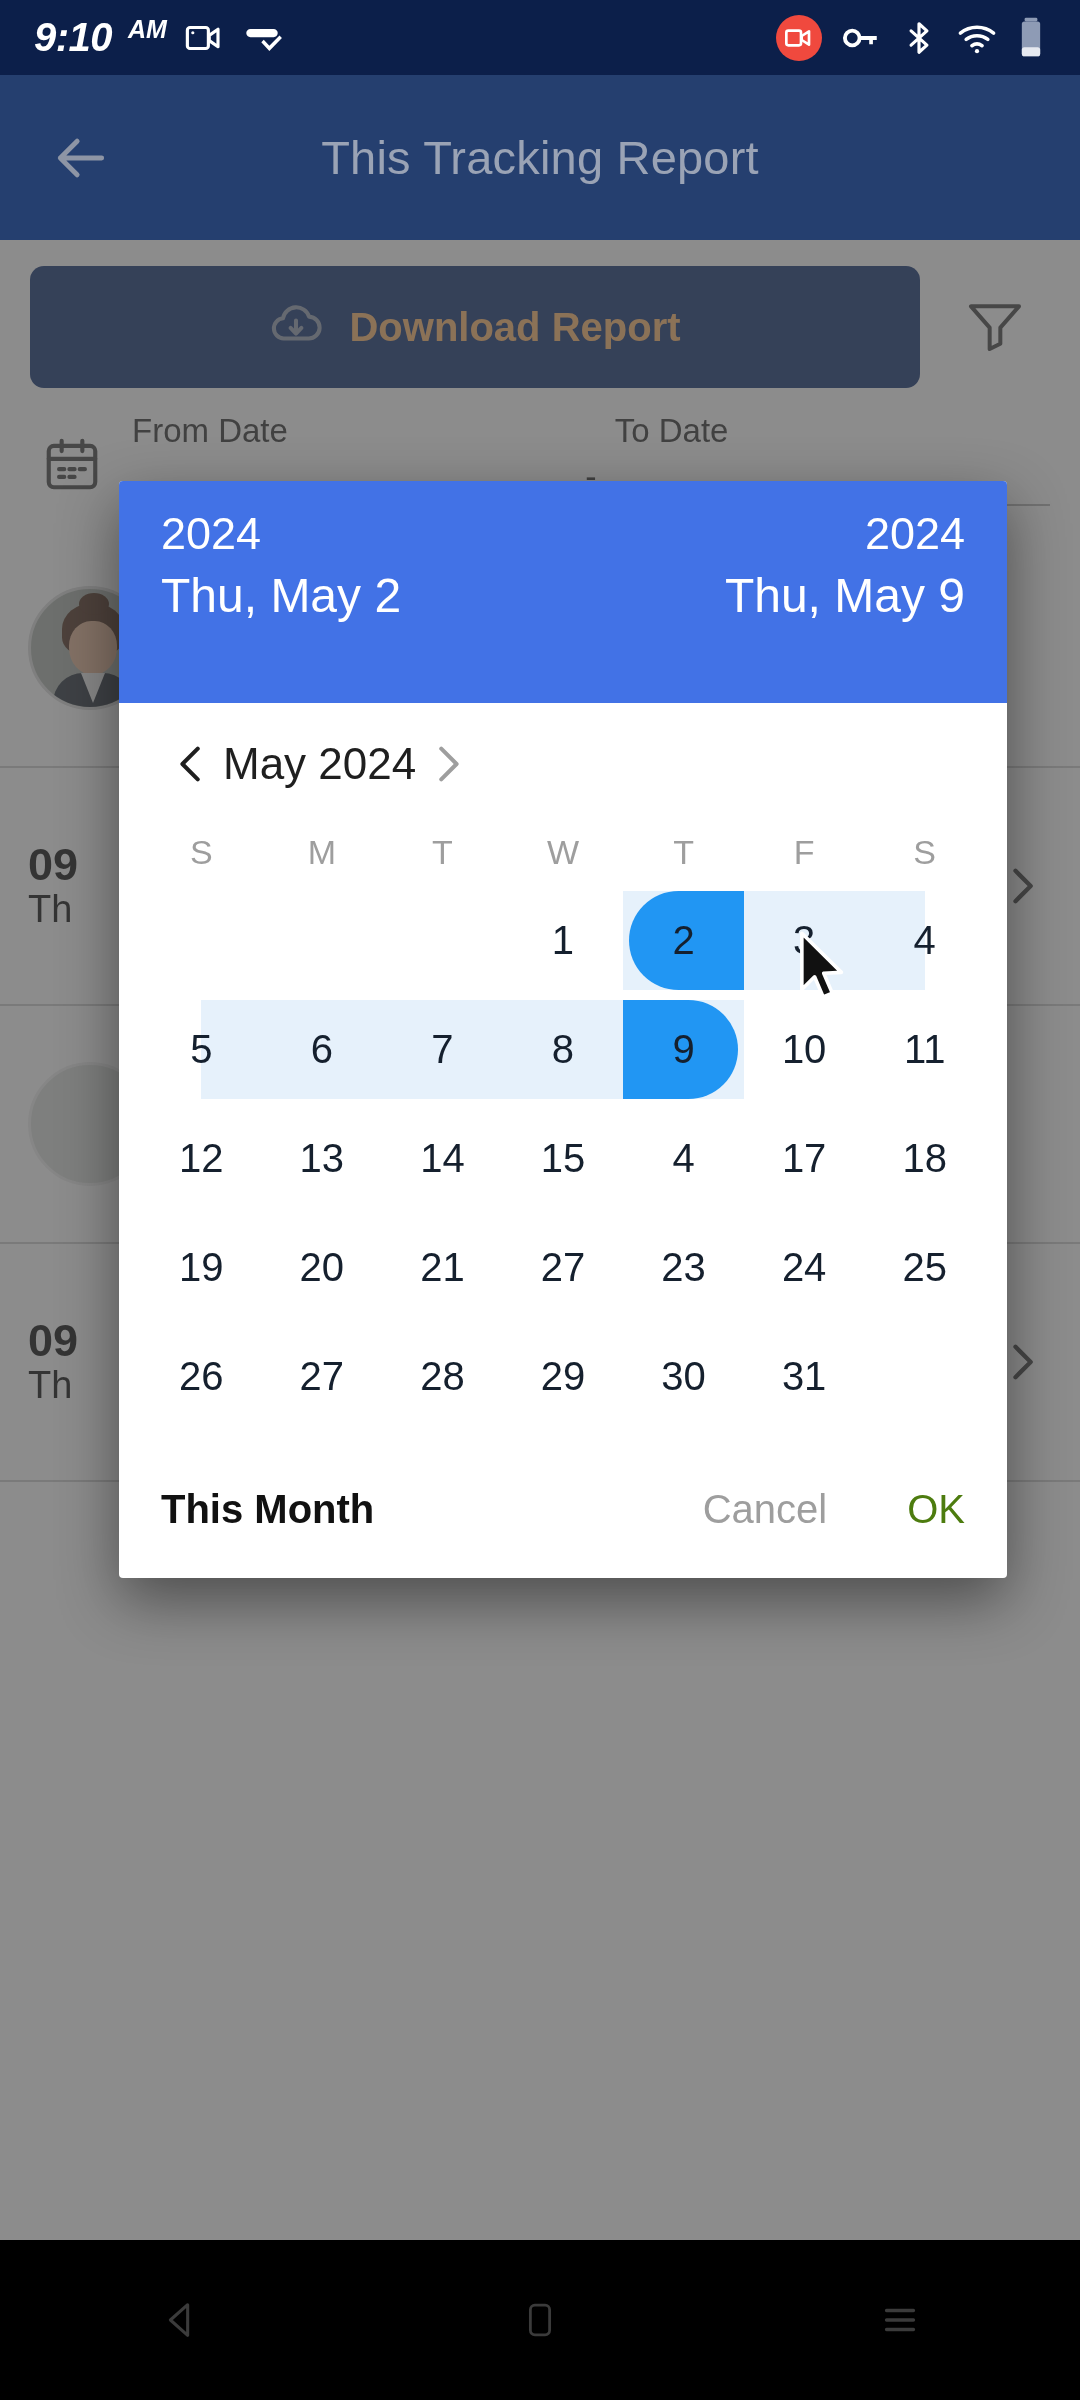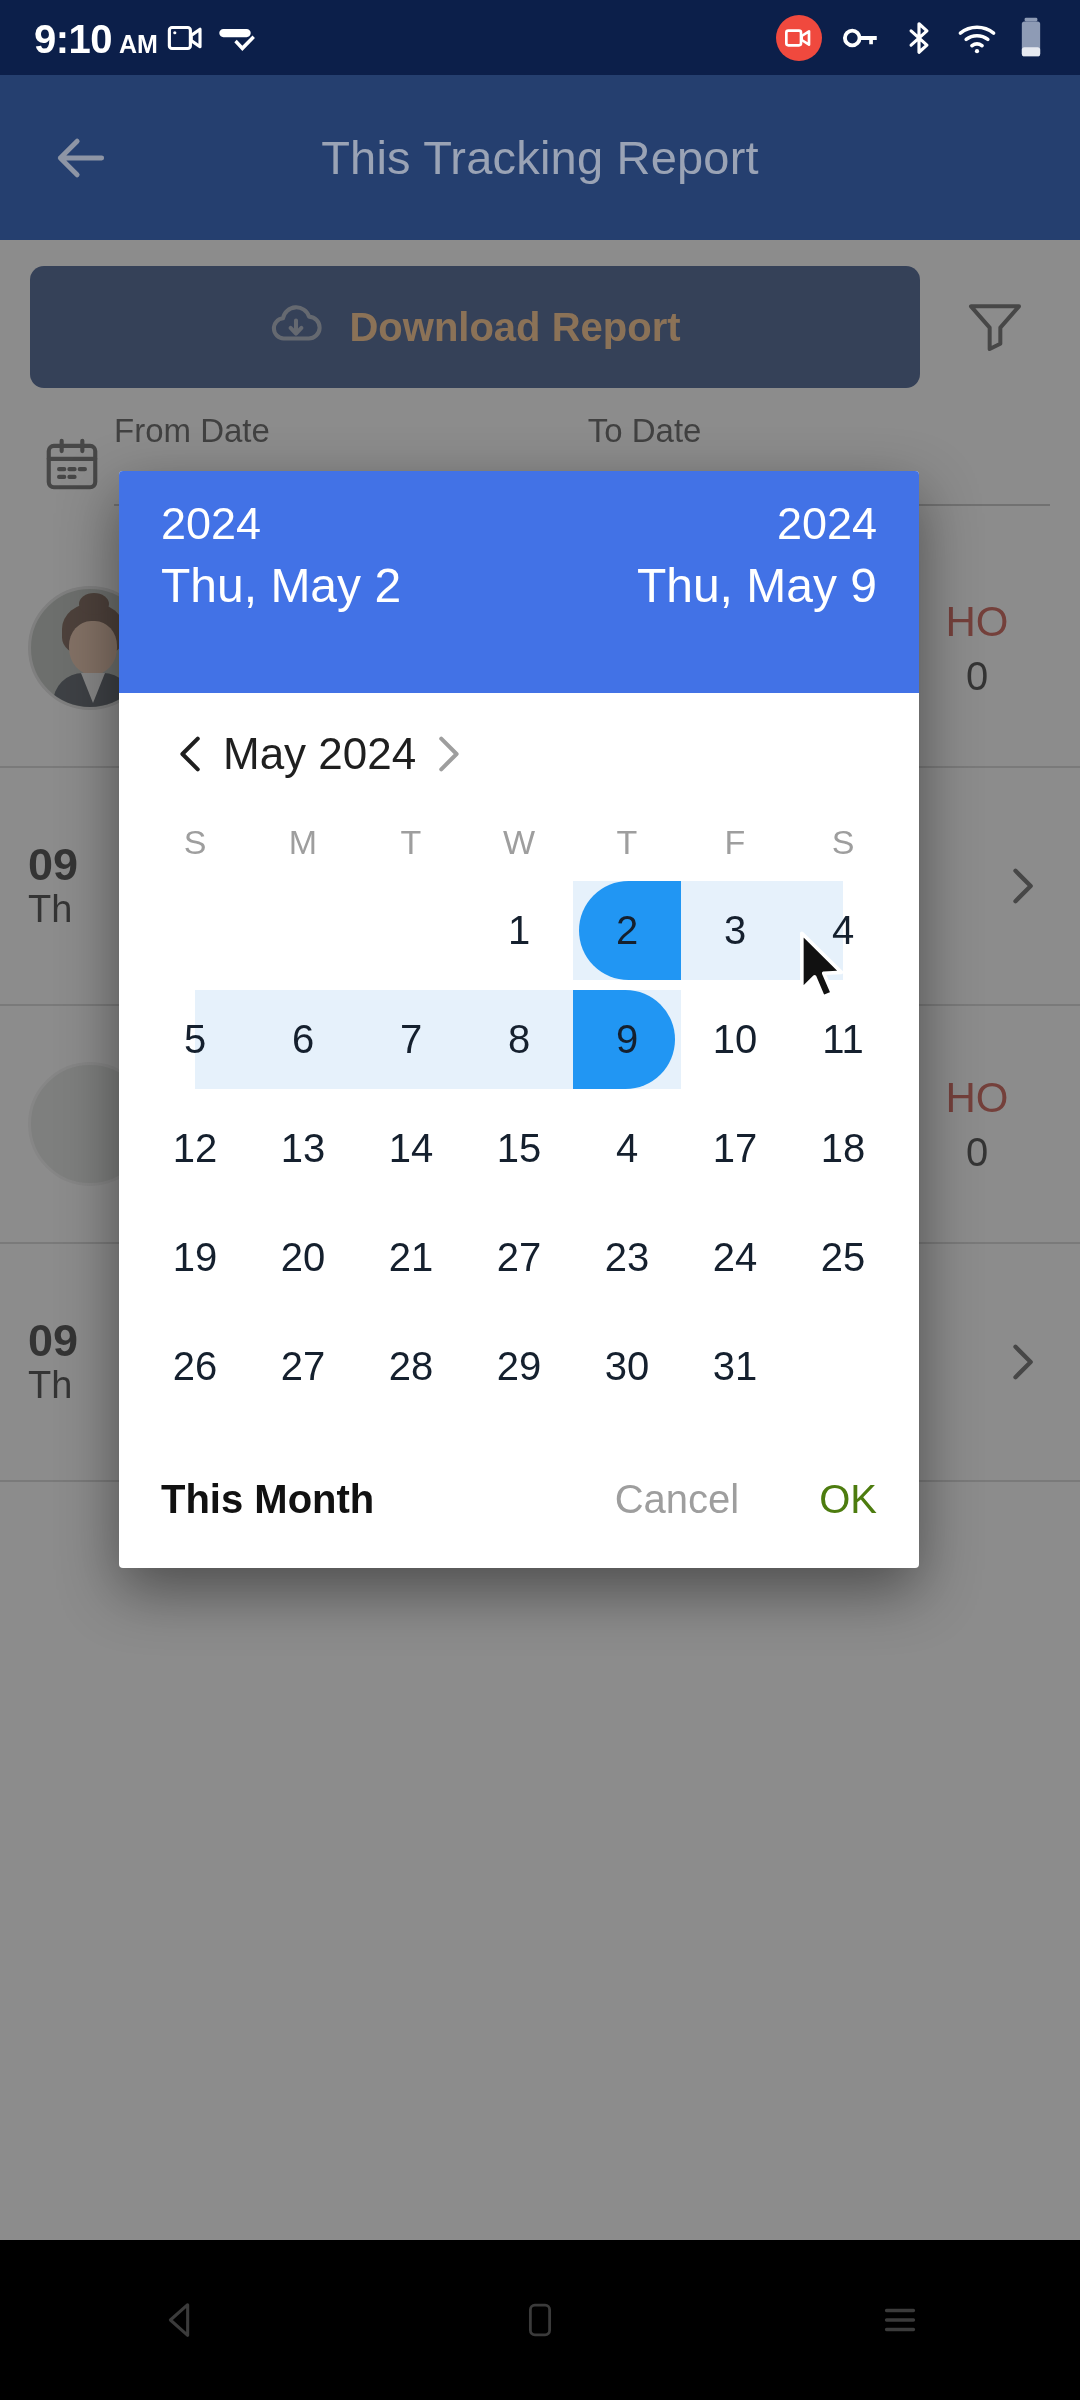--- a/index.html
+++ b/index.html
@@ -9,21 +9,21 @@
     background:#000; overflow:hidden;
   }
   #screen { position:relative; width:1080px; height:2400px; background:#ffffff; }
 
   
   .statusbar {
     position:absolute; left:0; top:0; width:1080px; height:75px;
     background:#0c1f4a; display:flex; align-items:center;
     padding:0 34px; color:#fff;
   }
-  .sb-left { display:flex; align-items:flex-end; gap:7px; }
+  .sb-left { display:flex; align-items:flex-start; gap:16px;font-style:italic; }
   .sb-time { font-size:40px; font-weight:700; letter-spacing:-0.5px; line-height:1; }
   .sb-ampm { font-size:25px; font-weight:700; line-height:1; padding-bottom:2px; }
   .sb-spacer { flex:1; }
   .sb-right { display:flex; align-items:center; gap:18px; }
   .sb-icon { display:flex; align-items:center; justify-content:center; }
   .rec-badge {
     width:46px; height:46px; border-radius:50%; background:#f0493e;
     display:flex; align-items:center; justify-content:center;
   }
 
@@ -42,21 +42,21 @@
   .content { position:absolute; left:0; top:240px; width:1080px; height:2000px; background:#ffffff; }
 
   .toolbar-row { display:flex; align-items:center; padding:26px 30px 0 30px; gap:20px; }
   .download-btn {
     flex:1; height:122px; background:#1b3a78; border-radius:14px;
     display:flex; align-items:center; justify-content:center; gap:26px;
   }
   .download-label { font-size:40px; color:#fdba74; font-weight:700; }
   .filter-btn { width:110px; height:110px; display:flex; align-items:center; justify-content:center; }
 
-  .daterow { display:flex; align-items:flex-end; padding:24px 30px 0 30px; }
+  .daterow { display:flex; align-items:flex-end; padding:24px 30px 0 30px; gap:18px; }
   .cal-icon-wrap { width:84px; height:84px; display:flex; align-items:center; justify-content:center; }
   .date-field { flex:1; }
   .date-label { font-size:33px; color:#3b3b3b; }
   .date-underline { height:2px; background:#b9b9b9; margin-top:54px; }
   .dash { font-size:34px; color:#3b3b3b; padding-bottom:10px; }
 
   .list-row {
     display:flex; align-items:center; height:238px;
     border-bottom:2px solid #cfcfcf; padding:0 28px; gap:22px;
   }
@@ -77,21 +77,21 @@
   .row-status { width:150px; text-align:center; }
   .status-ho { font-size:42px; color:#c0392b; font-weight:400; }
   .status-val { font-size:40px; color:#1a1a1a; margin-top:8px; }
   .row-chev { width:60px; display:flex; align-items:center; justify-content:center; }
   .row-center-text { font-size:56px; color:#4a4a4a; }
 
   .scrim { position:absolute; left:0; top:0; width:1080px; height:2240px; background:rgba(70,70,70,0.62); }
 
   
   .dialog {
-    position:absolute; left:119px; top:471px; width:800px;
+    position:absolute; left:119px; top:481px; width:888px;
     background:#ffffff; border-radius:4px;
     box-shadow:0 22px 60px rgba(0,0,0,0.45);
     overflow:hidden;
   }
   .dlg-header {
     background:#4272e6; padding:28px 42px 36px 42px;
     display:flex; justify-content:space-between; height:222px;
   }
   .dlg-h-col { display:flex; flex-direction:column; gap:10px; }
   .dlg-h-col.right { text-align:right; }

